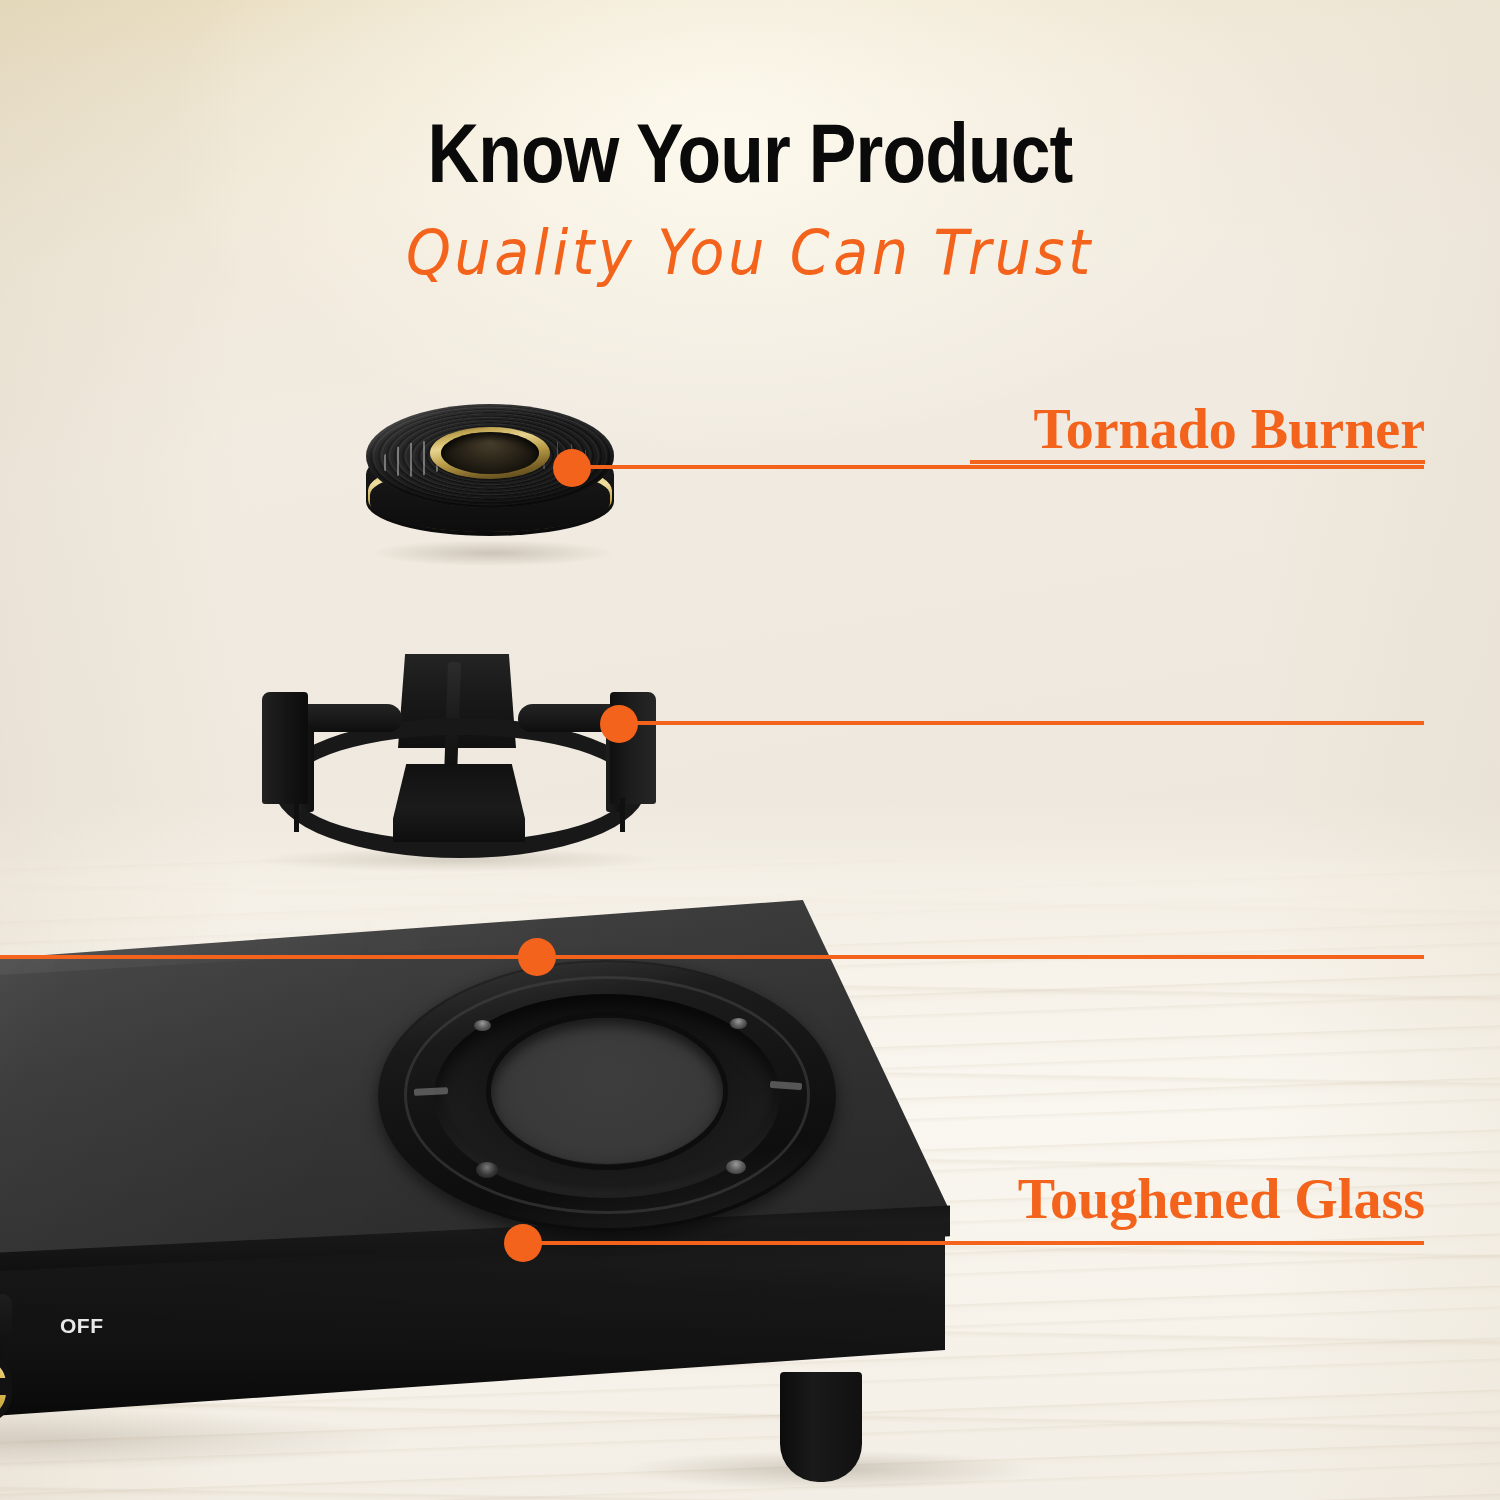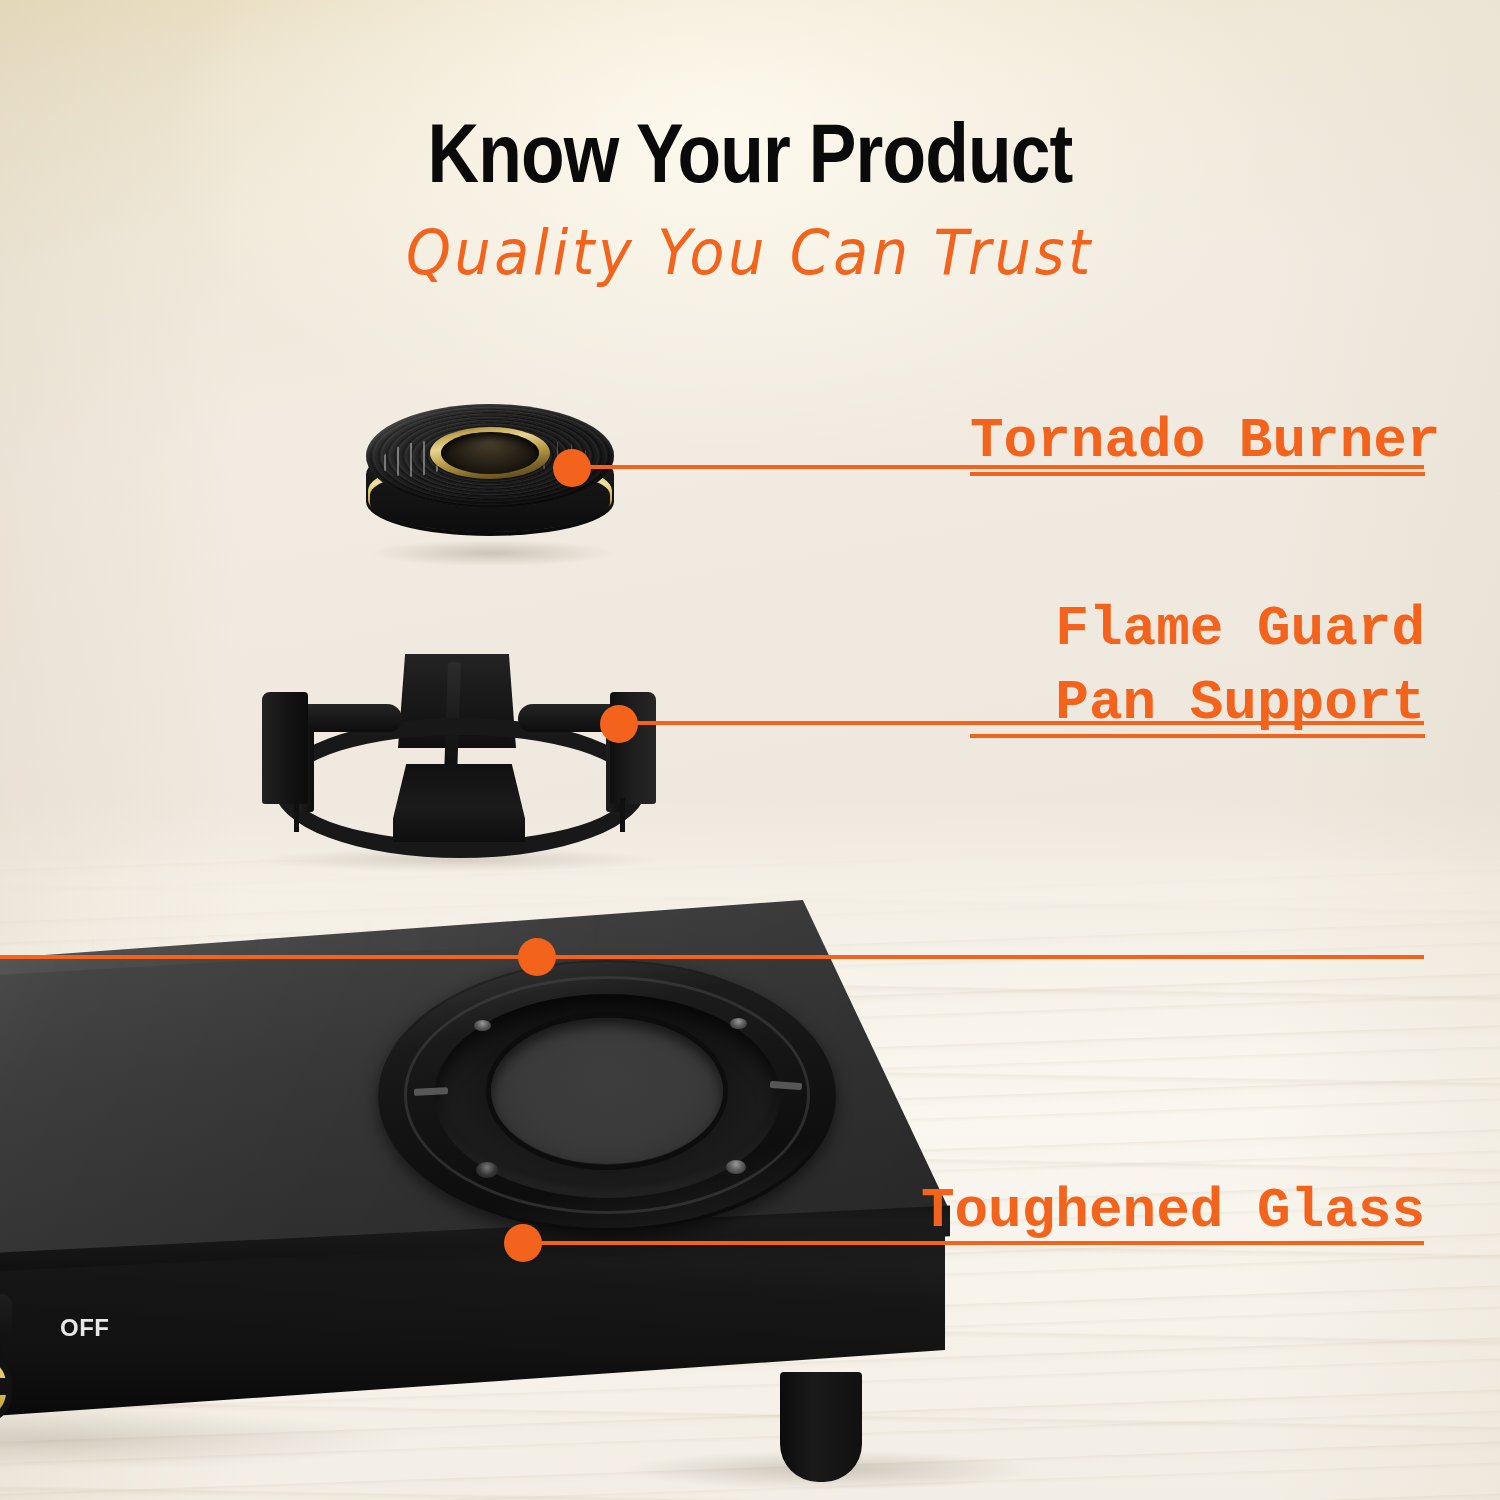--- a/index.html
+++ b/index.html
@@ -90,24 +90,24 @@
     font-family:"DejaVu Sans", sans-serif;
     font-size:62px; font-weight:400; font-style:italic;
     color:#F4631C; letter-spacing:4px;
     transform:scaleX(.92); transform-origin:50% 50%;
     line-height:1;
   }
 
   
   .callout{ position:absolute; }
   .callout-text{
-    font-family:Liberation Mono, monospace;
+    font-family:Liberation Serif, serif;
     font-weight:bold; color:#F4631C;
     font-size:56px; line-height:62px;
-    text-align:right; white-space:nowrap;margin-top:12px;
+    text-align:right; white-space:nowrap;
   }
   .callout-rule{
     height:4px; background:#F4631C; width:100%;
   }
   .lead-line{
     position:absolute; height:4px; background:#F4631C;
   }
   .lead-dot{
     position:absolute; width:38px; height:38px; border-radius:50%;
     background:#F4631C;
@@ -337,21 +337,21 @@
     box-shadow:inset 0 1px 2px rgba(255,255,255,.55);
   }
   .knob-gold-notch{
     position:absolute; left:126px; top:488px; width:22px; height:17px;
     background:#121212;
     border-radius:5px 0 0 5px;
   }
   .off-label{
     position:absolute; left:200px; top:424px;
     font-family:"Liberation Sans", sans-serif;
-    font-size:24px; font-weight:bold; letter-spacing:.5px;
+    font-size:21px; font-weight:bold; letter-spacing:.5px;
     color:#e8e8e8;
   }
 
   
   .driptray{ position:absolute; left:378px; top:960px; width:458px; height:280px; }
   .dt-outer{
     position:absolute; left:0; top:0; width:458px; height:272px;
     border-radius:50%;
     background:linear-gradient(172deg,#2a2a2a 0%,#1d1d1d 18%,#151515 44%,#0e0e0e 72%,#0a0a0a 100%);
     box-shadow:0 6px 16px rgba(0,0,0,.55);
@@ -493,25 +493,20 @@
 
   <div class="lead-dot" style="left:553px; top:449px;"></div>
   <div class="lead-line" style="left:580px; top:465px; width:844px;"></div>
   <div class="callout" style="left:970px; top:398px; width:455px;">
     <div class="callout-text">Tornado Burner</div>
     <div class="callout-rule"></div>
   </div>
 
   <div class="lead-dot" style="left:600px; top:705px;"></div>
   <div class="lead-line" style="left:628px; top:721px; width:796px;"></div>
-  <div class="callout" style="left:970px; top:586px; width:455px;">
-    <div class="callout-text">Flame Guard</div>
-    <div class="callout-text">Pan Support</div>
-    <div class="callout-rule"></div>
-  </div>
 
   <div class="lead-dot" style="left:518px; top:938px;"></div>
   <div class="lead-line" style="left:546px; top:955px; width:878px;"></div>
   <div class="lead-line" style="left:0px; top:955px; width:1424px;"></div>
 
   <div class="lead-dot" style="left:504px; top:1224px;"></div>
   <div class="lead-line" style="left:532px; top:1241px; width:892px;"></div>
   <div class="callout" style="left:910px; top:1168px; width:515px;">
     <div class="callout-text">Toughened Glass</div>
   </div>

